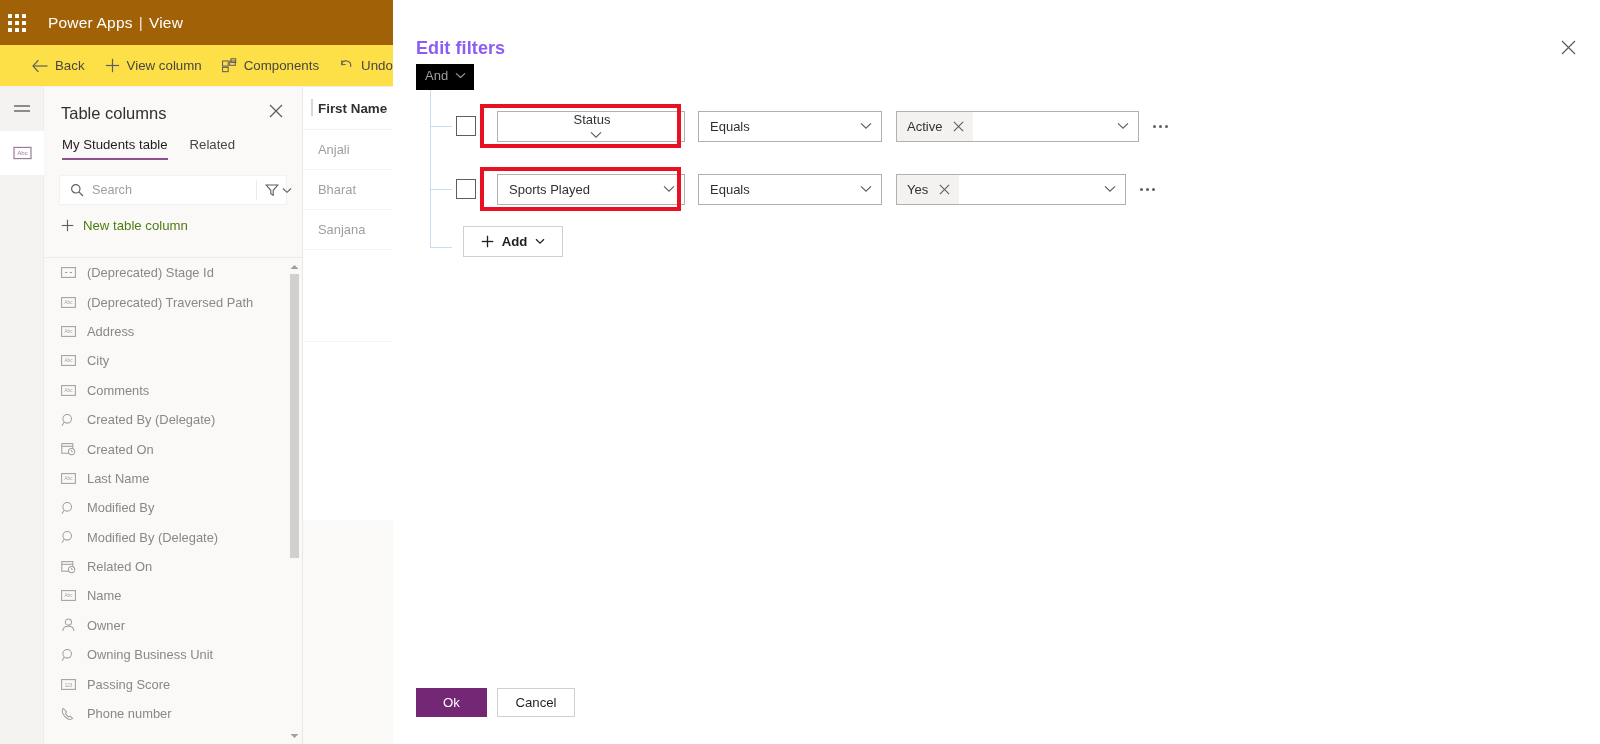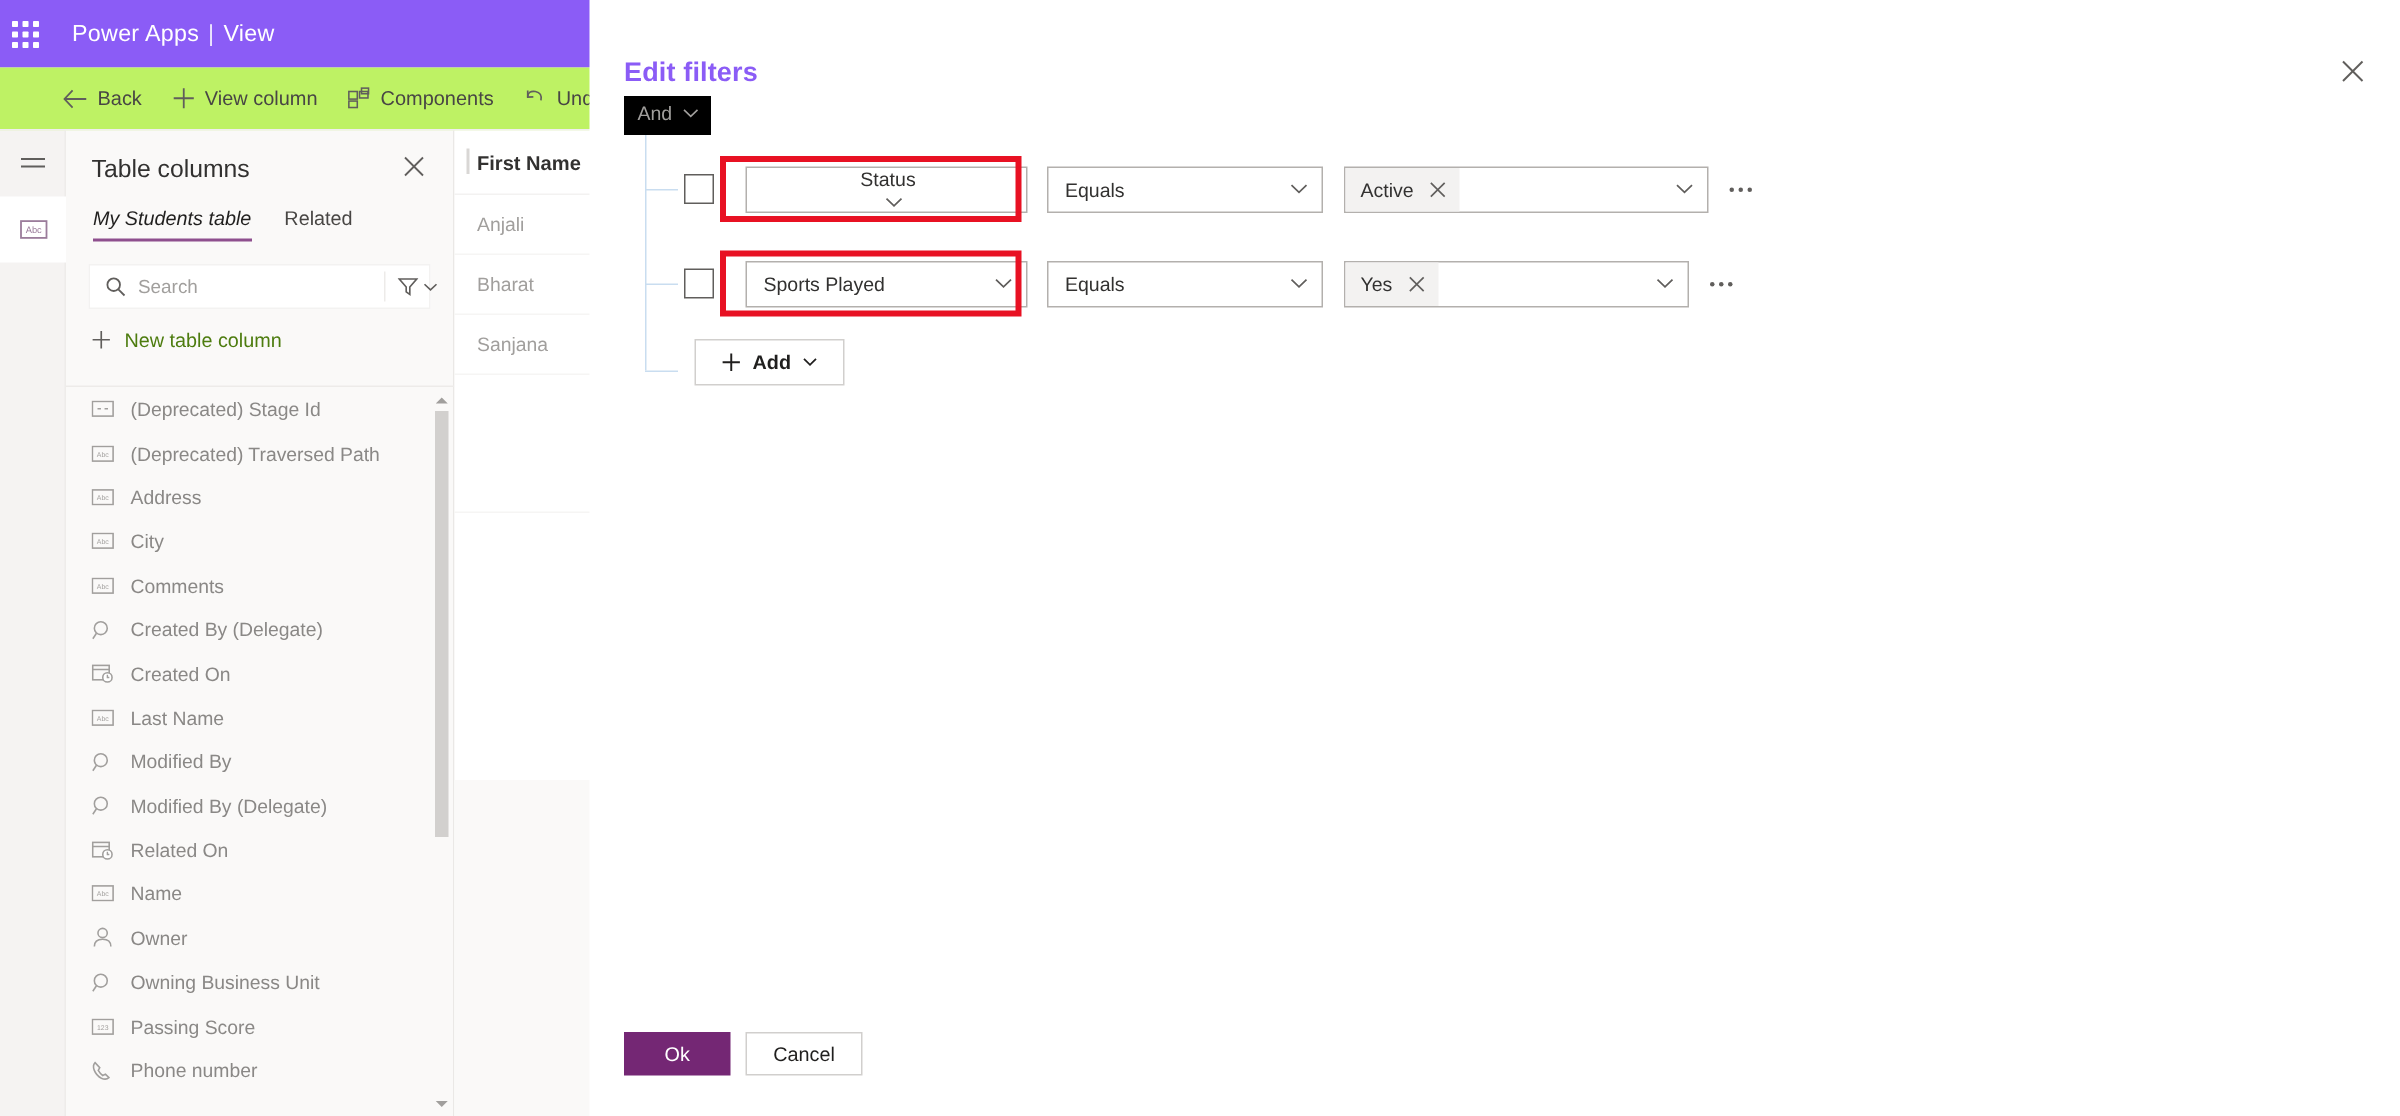--- a/index.html
+++ b/index.html
@@ -15,38 +15,38 @@
 
   
   #bg-app {
     position:absolute; left:0; top:0; width:400px; height:744px;
     overflow:hidden; background:#faf9f8;
   }
 
   
   .titlebar {
     position:absolute; left:0; top:0; width:400px; height:45px;
-    background:#8b5cf6; display:flex; align-items:center;
+    background:#a16207; display:flex; align-items:center;
   }
   .waffle {
     width:34px; height:45px; display:flex; align-items:center; justify-content:center;
     cursor:pointer;
   }
   .waffle-grid { display:grid; grid-template-columns:repeat(3,4px); grid-template-rows:repeat(3,4px); gap:3px; }
   .waffle-grid i { display:block; width:4px; height:4px; background:#fff; border-radius:.5px; }
   .app-title {
     color:#ffffff; font-size:15.5px; letter-spacing:.2px; margin-left:14px;
     white-space:nowrap;
   }
   .app-title .sep { opacity:.85; margin:0 6px; font-weight:300; }
 
   
   .cmdbar {
     position:absolute; left:0; top:45px; width:400px; height:42px;
-    background:#bef264; display:flex; align-items:center; padding-left:32px;
+    background:#fde047; display:flex; align-items:center; padding-left:22px;
     border-bottom:1px solid #f0eeee;
   }
   .cmd {
     display:flex; align-items:center; gap:7px; height:42px; padding:0 10px;
     color:#484644; font-size:13.3px; white-space:nowrap; cursor:pointer;
   }
   .cmd svg { display:block; }
 
   
   .rail {
@@ -69,21 +69,21 @@
     padding:14px 16px 6px 17px;
   }
   .panel-title { font-size:16.5px; color:#323130; font-weight:400; }
   .panel-close { cursor:pointer; padding:3px; }
 
   .tabs { display:flex; gap:22px; padding:6px 18px 0 18px; }
   .tab {
     font-size:13.2px; color:#484644; padding-bottom:6px; cursor:pointer;
     border-bottom:2px solid transparent; white-space:nowrap;
   }
-  .tab.active { color:#201f1e; border-bottom-color:#8e4f8e;font-style:italic; }
+  .tab.active { color:#201f1e; border-bottom-color:#8e4f8e; }
 
   .searchrow {
     margin:15px 15px 0 15px; height:30px; background:#ffffff;
     display:flex; align-items:center; border:1px solid #f3f2f1;
   }
   .searchrow .mag { padding:0 6px 0 10px; display:flex; }
   .search-inp {
     flex:1; border:0; outline:0; background:transparent;
     font-family:"Liberation Sans", sans-serif; font-size:12.6px; color:#605e5c;
     height:28px;

